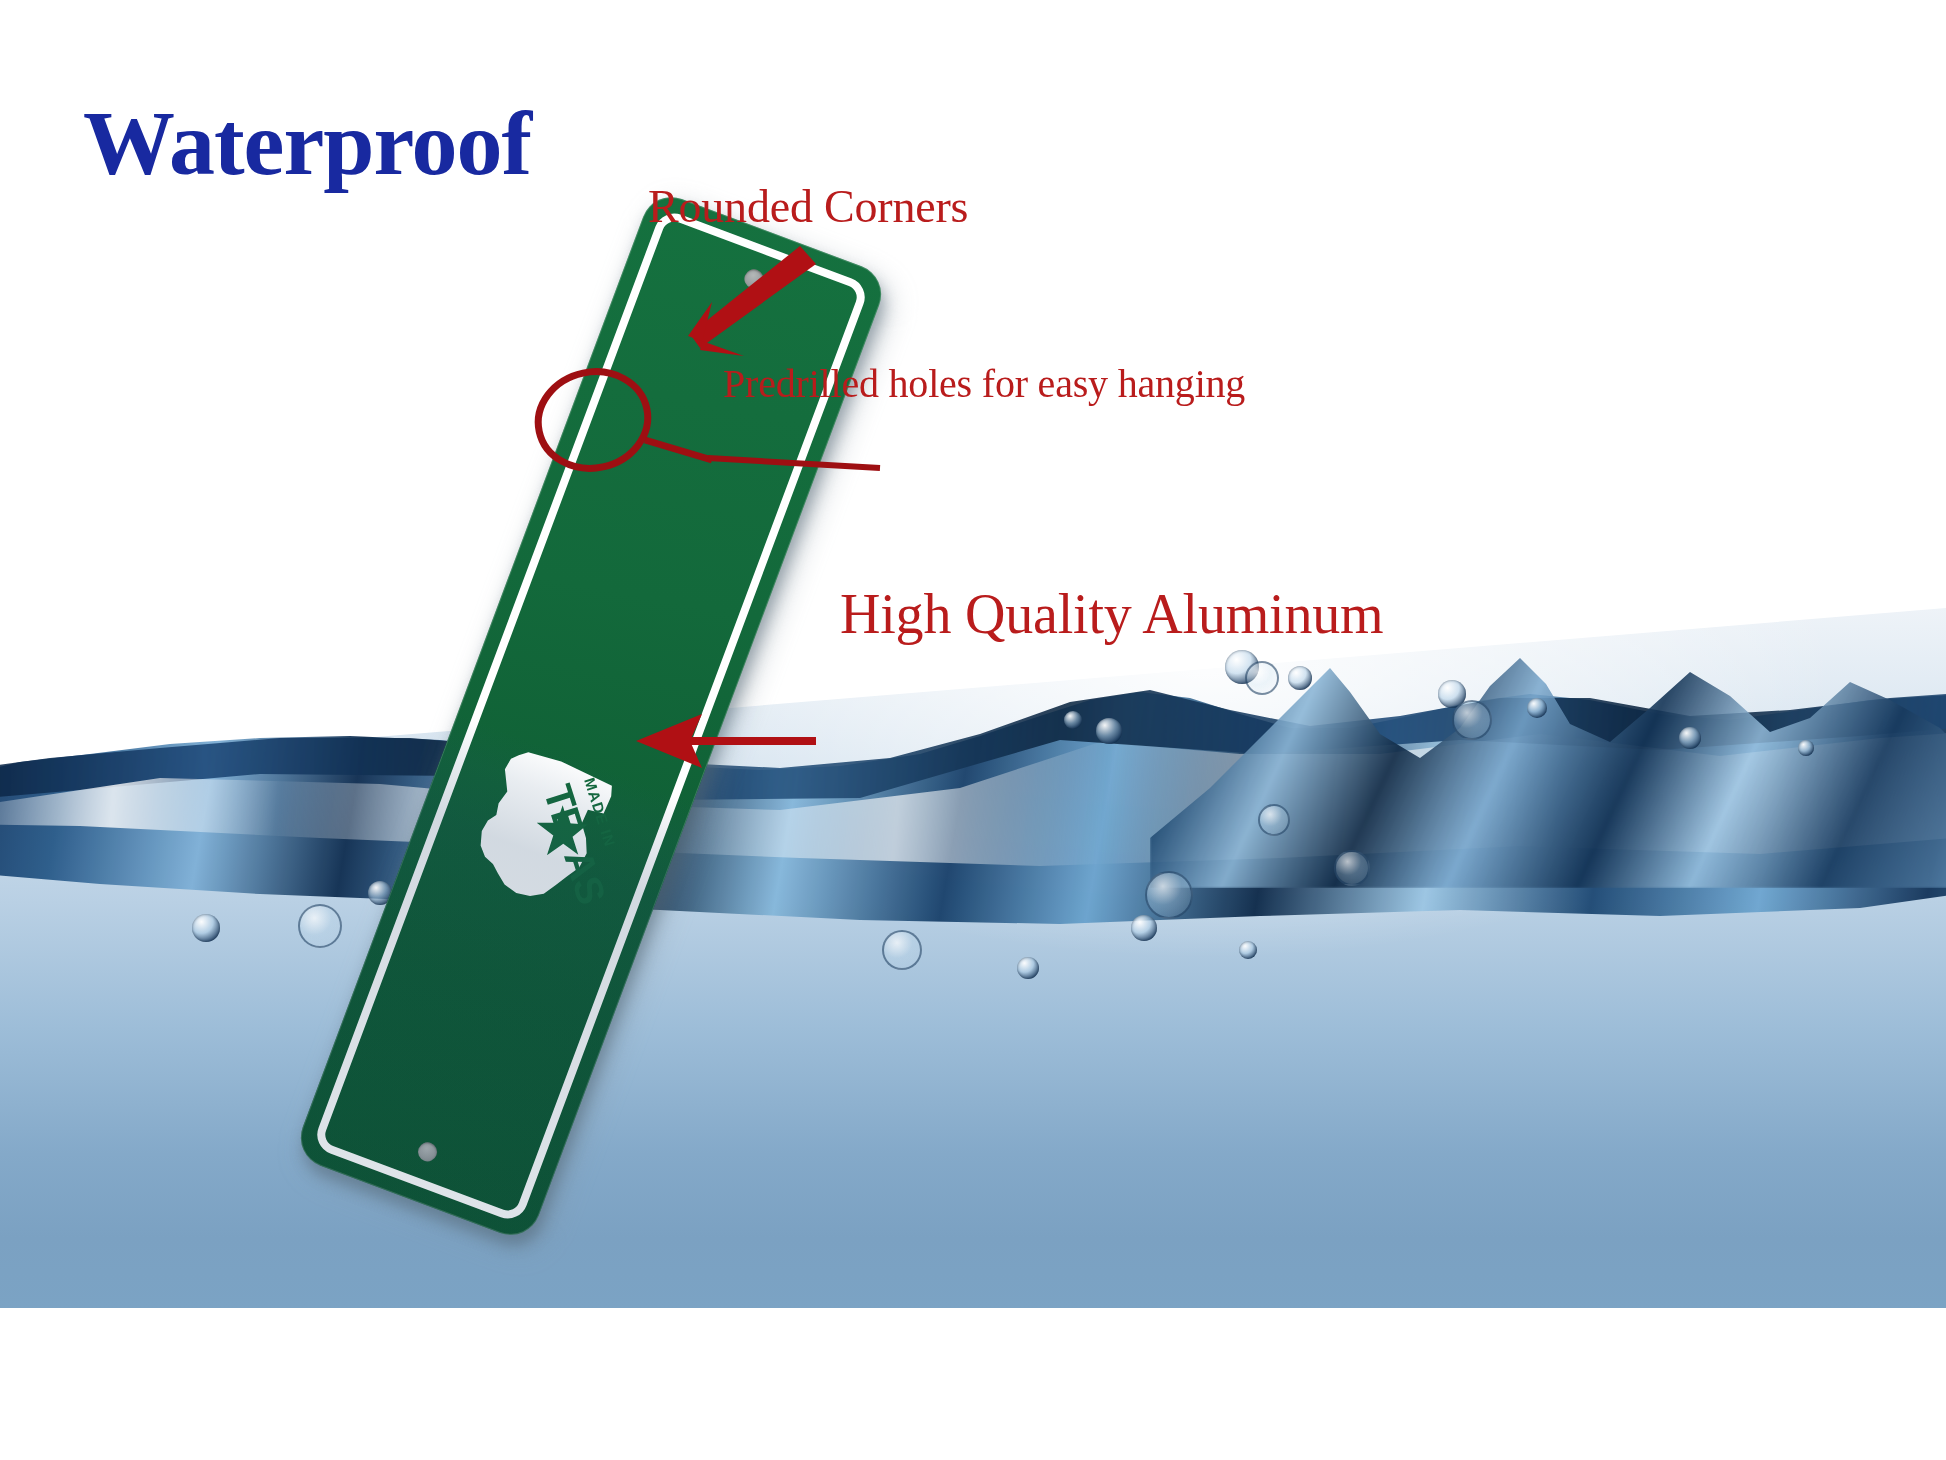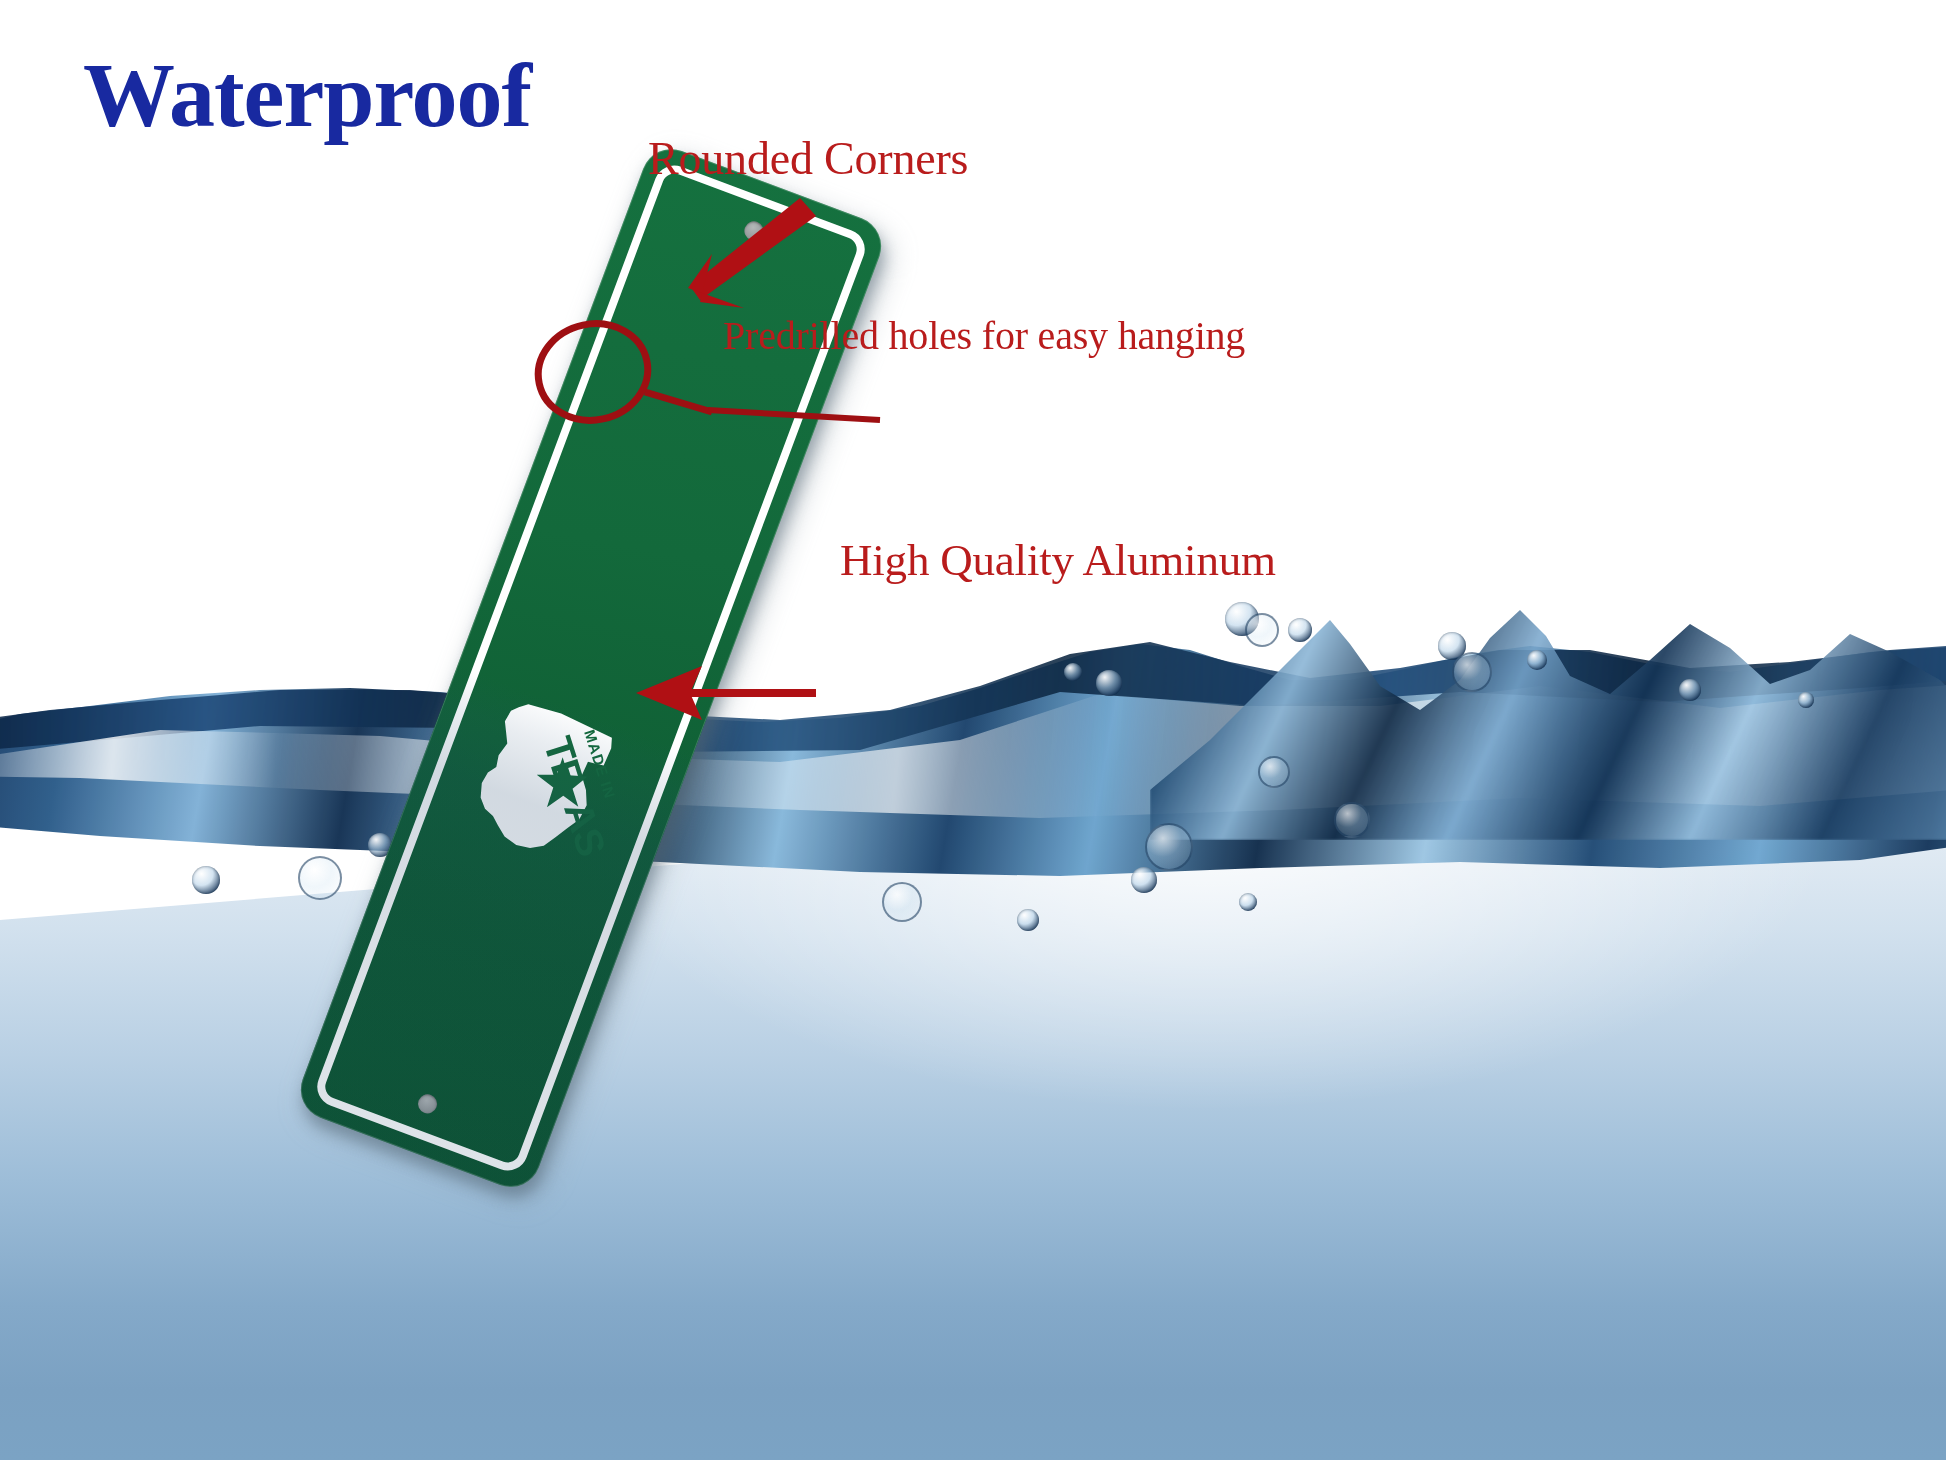--- a/index.html
+++ b/index.html
@@ -4,24 +4,25 @@
 <title>Waterproof Sign Product Feature Graphic</title>
 <style>
   html, body {
     margin: 0;
     padding: 0;
     background: #ffffff;
   }
   #stage {
     position: relative;
     width: 1946px;
-    height: 1460px;
+    height: 1260px;
     overflow: hidden;
     background: #ffffff;
     font-family: "Liberation Sans", sans-serif;
+    margin-top: 48px;
   }
 
   
   #water-scene {
     position: absolute;
     inset: 0;
     z-index: 1;
     overflow: hidden;
   }
   
@@ -276,21 +277,21 @@
   .anno-label {
     position: absolute;
     color: #b91c1c;
     font-family: Liberation Serif, serif;
     font-weight: 400;
     white-space: nowrap;
     letter-spacing: -0.2px;
   }
   #label-rounded-corners { left: 648px; top: 132px; font-size: 46px; }
   #label-predrilled      { left: 723px; top: 312px; font-size: 40px; }
-  #label-aluminum        { left: 840px; top: 534px; font-size: 45px; }
+  #label-aluminum        { left: 840px; top: 534px; font-size: 56px; }
 
   #title-waterproof {
     position: absolute;
     left: 83px;
     top: 47px;
     z-index: 10;
     font-family: "Liberation Serif", serif;
     font-weight: bold;
     font-size: 92px;
     line-height: 1.05;

